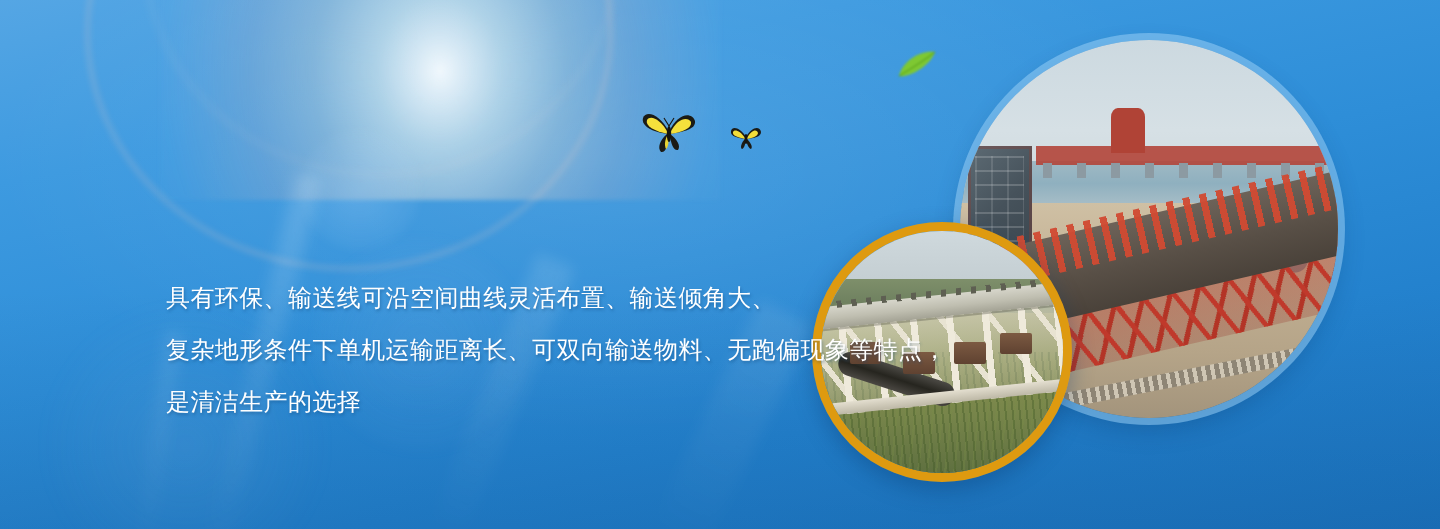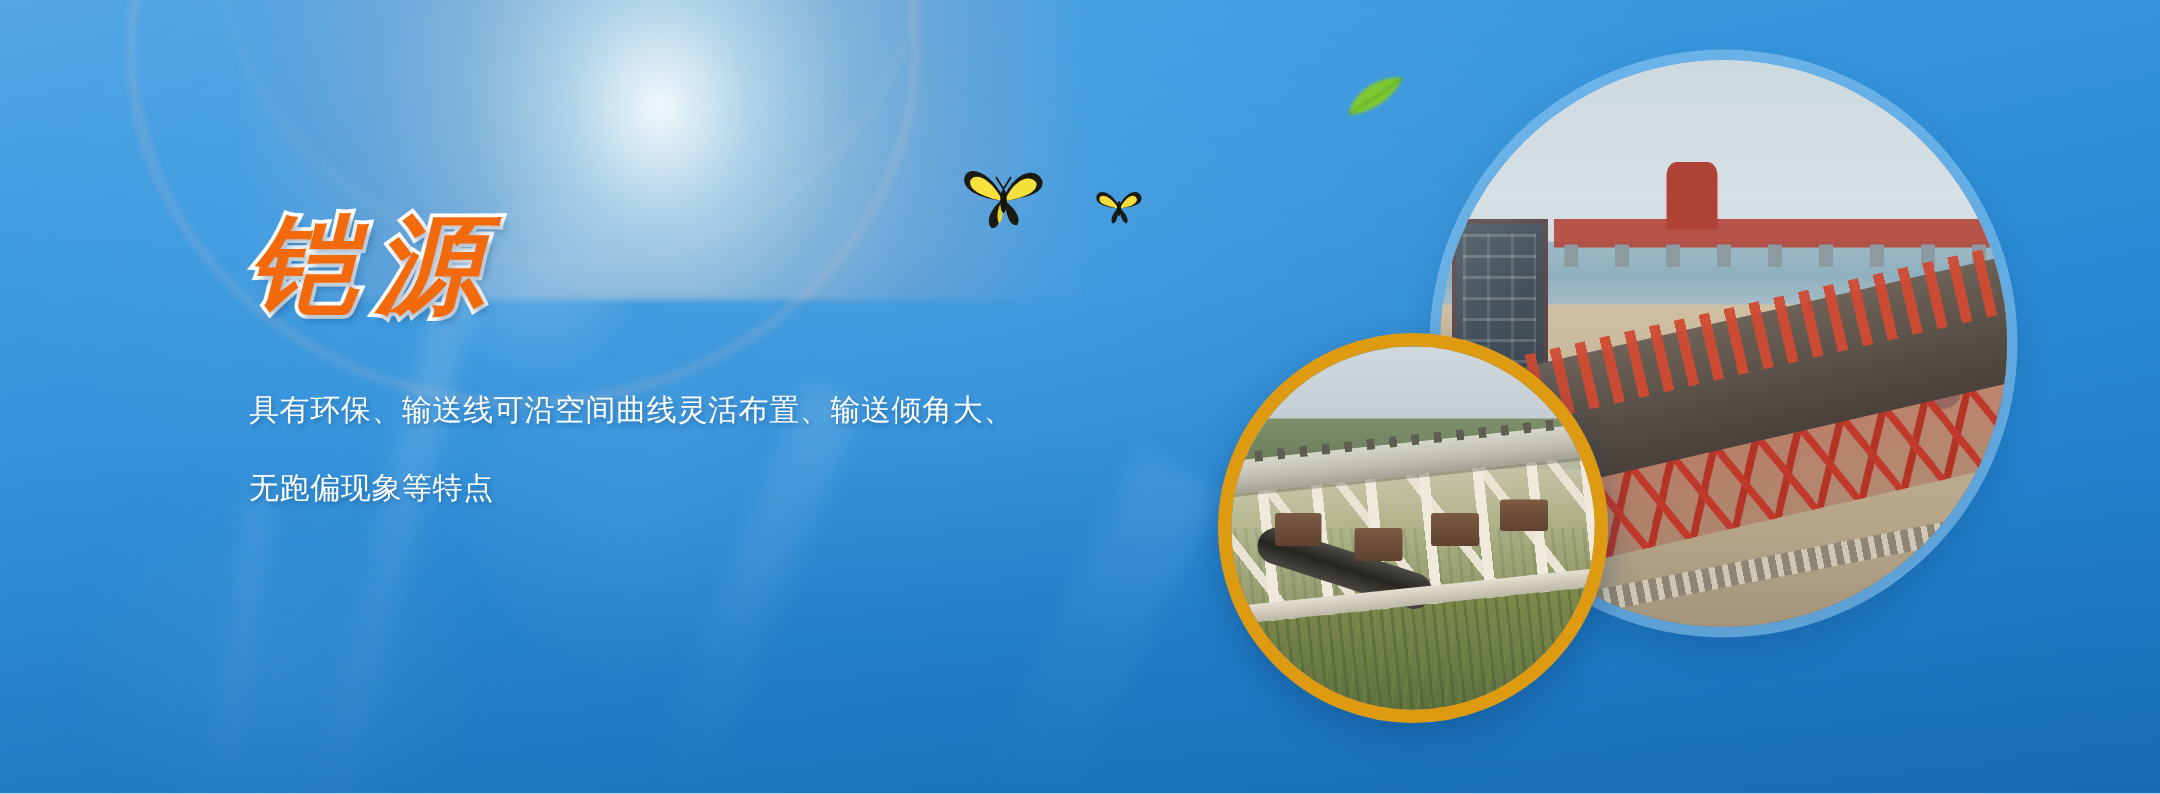--- a/index.html
+++ b/index.html
@@ -117,24 +117,24 @@
     margin: 0 0 10px 16px;
     -webkit-text-stroke: 4px #e8a15c;
     paint-order: stroke fill;
     text-shadow: 2px 3px 4px rgba(20,70,120,0.30);
     white-space: nowrap;
   }
 
   
   .desc {
     position: absolute;
-    left: 166px; top: 248px;
+    left: 166px; top: 272px;
     width: 720px;
     color: #ffffff;
-    font-size: 20px;
+    font-size: 24px;
     line-height: 52px;
     letter-spacing: 0.4px;
     text-shadow: 1px 2px 3px rgba(15,65,115,0.40);
     z-index: 6;
   }
   .desc div { white-space: nowrap; }
 
   
   .butterfly { position: absolute; }
   .bf-big  { left: 640px; top: 108px; width: 58px; height: 46px; }
@@ -351,26 +351,26 @@
       <path d="M15 14 C10 6 4 5 3 8 C2 12 8 13 15 15 Z" fill="#f2dd3a"></path>
       <path d="M16 13 C22 2 30 2 31 8 C31 13 24 14 16 15 Z" fill="#1b1b16"></path>
       <path d="M17 14 C22 5 27 5 28 9 C28 12 23 14 17 15 Z" fill="#f2dd3a"></path>
       <path d="M15 15 C11 19 10 24 12 25 C15 24 15 19 16 16 Z" fill="#1b1b16"></path>
       <path d="M17 15 C21 19 23 23 21 25 C18 24 17 19 16 16 Z" fill="#1b1b16"></path>
       <ellipse cx="16" cy="15" rx="1.4" ry="5" fill="#15150f"></ellipse>
     </g>
   </svg>
 
   <div class="title-row noselect">
-    <span class="brand-name">铠源</span>
   </div>
 
   <div class="desc noselect">
     <div>具有环保、输送线可沿空间曲线灵活布置、输送倾角大、</div>
-    <div>无跑偏现象等特点</div>
+    <div>复杂地形条件下单机运输距离长、可双向输送物料、无跑偏现象等特点，</div>
+    <div>是清洁生产的选择</div>
   </div>
 
   <div class="circle-big">
     <div class="photo">
       <div class="pA-sky"></div>
       <div class="pA-water"></div>
       <div class="pA-ground"></div>
       <div class="pA-pier"></div>
       <div class="pA-pier-legs"></div>
       <div class="pA-crane"></div>

